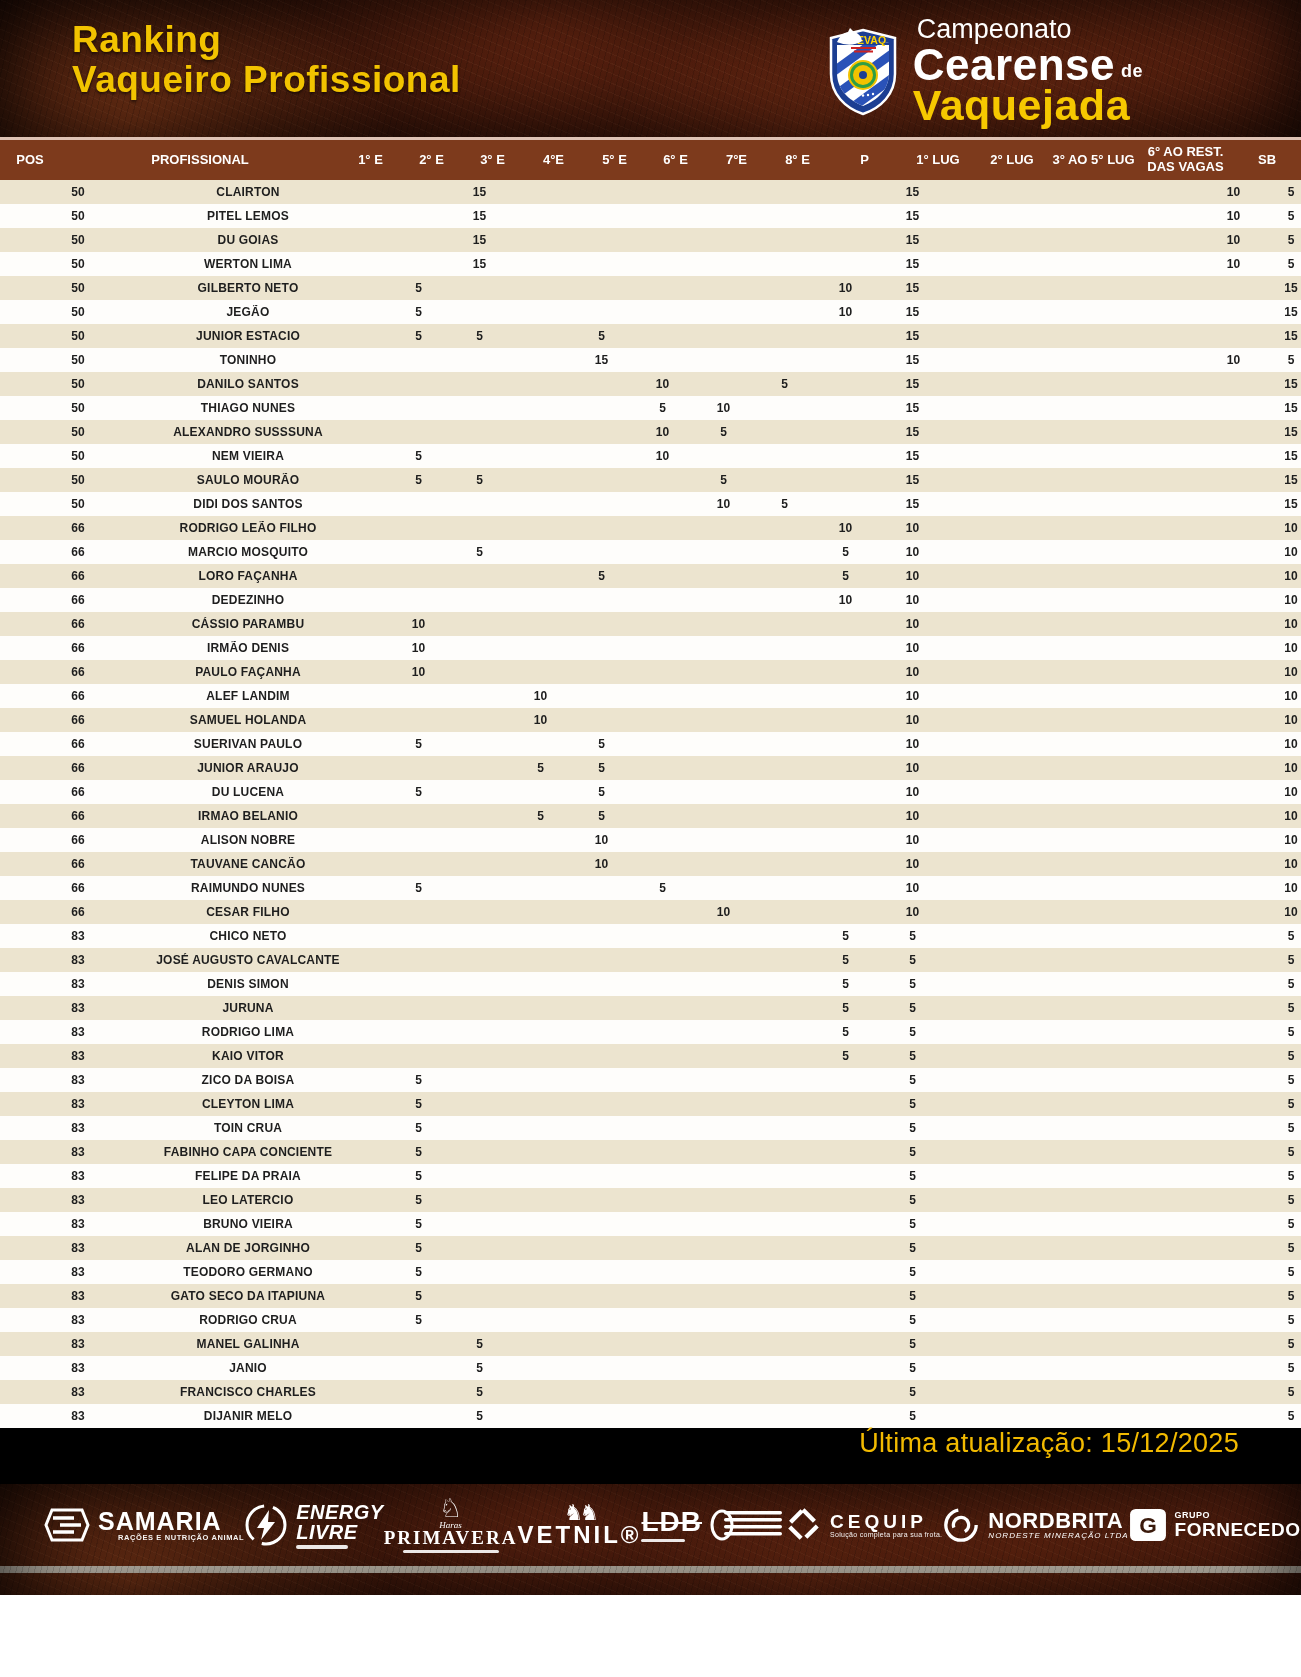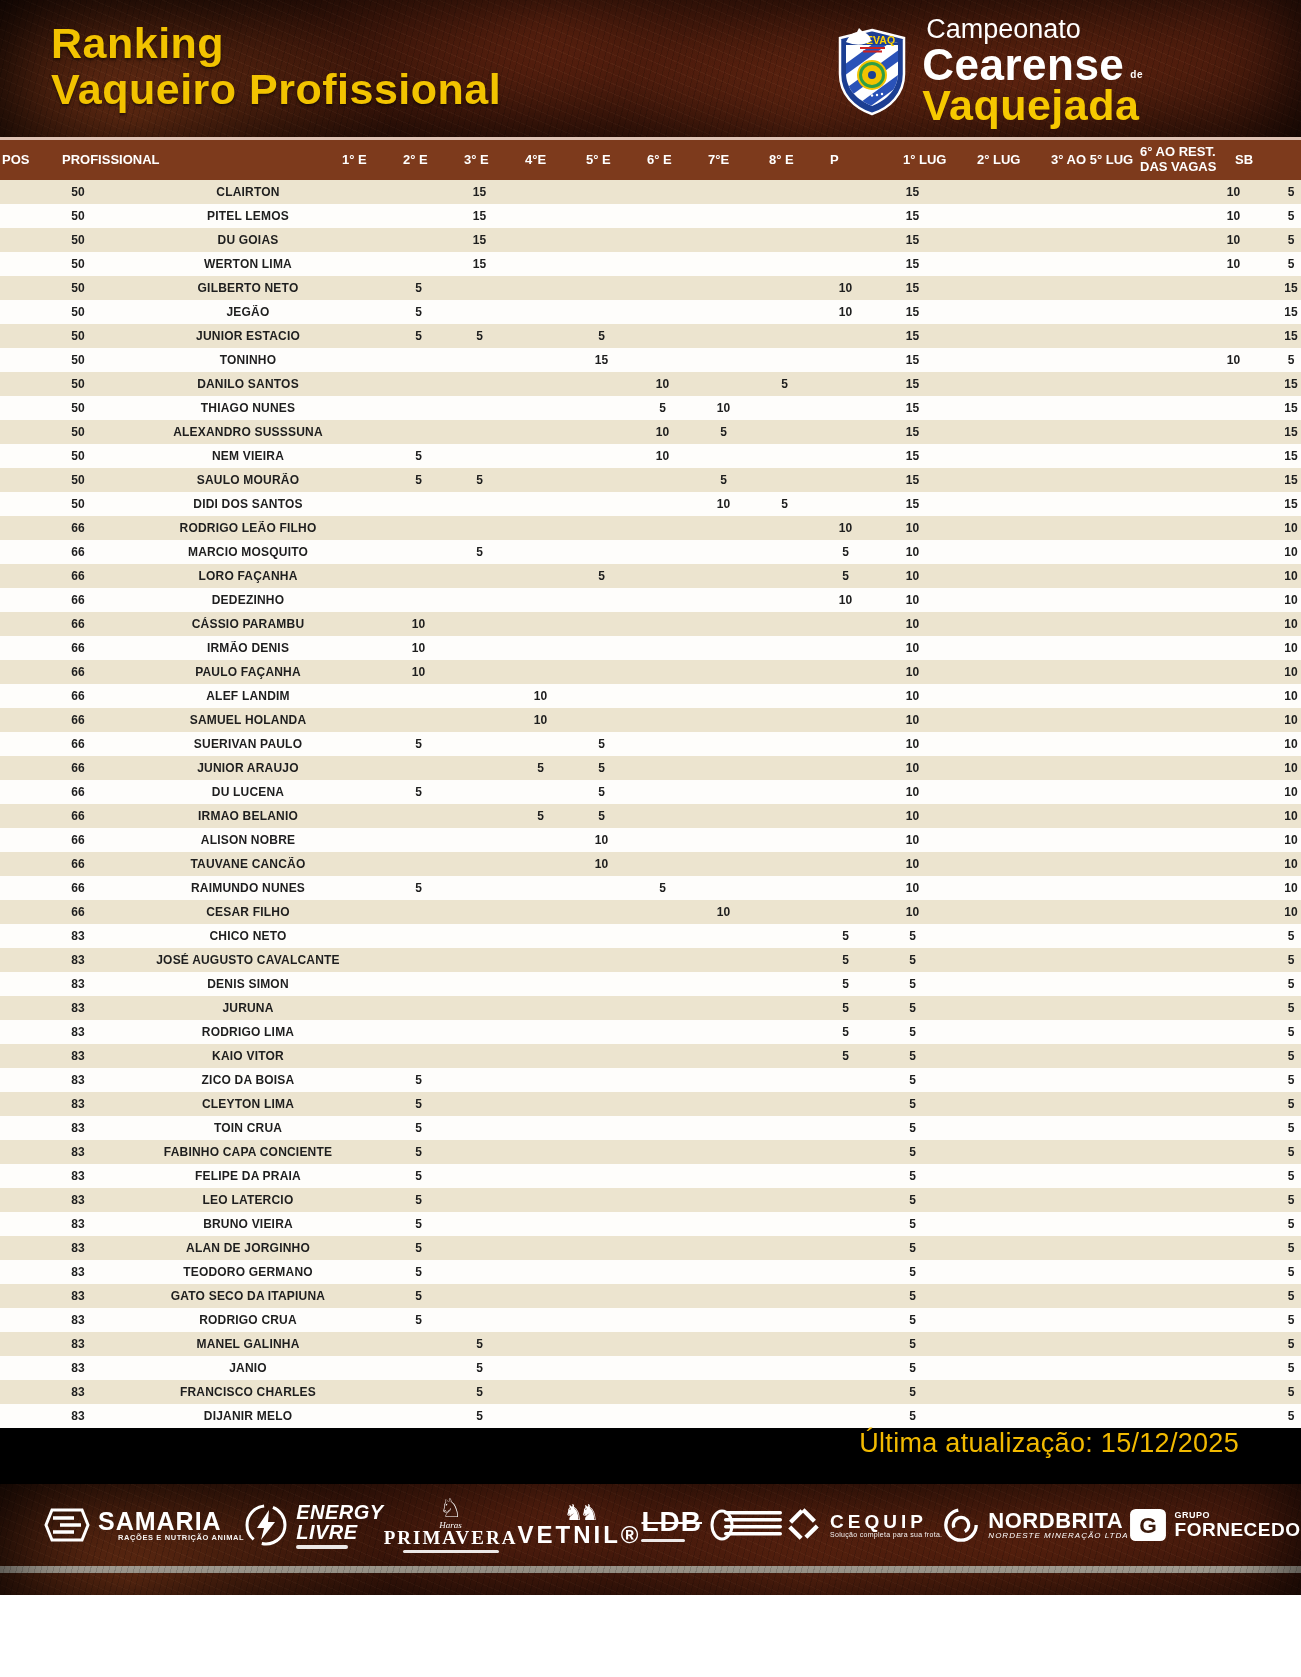--- a/index.html
+++ b/index.html
@@ -30,35 +30,35 @@
   .leather::after{
     content:"";position:absolute;inset:0;pointer-events:none;
     background:
       repeating-linear-gradient(104deg, rgba(0,0,0,.14) 0 1px, transparent 1px 6px),
       repeating-linear-gradient(23deg, rgba(255,190,140,.05) 0 1px, transparent 1px 9px);
     box-shadow:inset 0 0 90px rgba(0,0,0,.85);
   }
 
   
   .hero{height:137px;}
-  .hero-title{position:absolute;left:51px;top:20px;z-index:2;
-    color:var(--accent-yellow);font-weight:800;font-size:43px;line-height:1.08;
+  .hero-title{position:absolute;left:72px;top:20px;z-index:2;
+    color:var(--accent-yellow);font-weight:800;font-size:37px;line-height:1.08;
     letter-spacing:.5px;text-shadow:0 2px 3px rgba(0,0,0,.55);}
   .brand{position:absolute;right:158px;top:16px;z-index:2;display:flex;align-items:center;gap:14px;}
   .champ{display:flex;flex-direction:column;line-height:1;}
   .champ-l1{color:#fff;font-size:27px;font-weight:400;margin-left:4px;}
   .champ-l2{color:#fff;font-size:44px;font-weight:800;letter-spacing:.5px;display:flex;align-items:flex-end;gap:6px;}
-  .champ-de{font-size:10px;font-weight:700;margin-bottom:7px;}
+  .champ-de{font-size:18px;font-weight:700;margin-bottom:7px;}
   .champ-l3{color:#f6c800;font-size:43px;font-weight:800;letter-spacing:.5px;margin-top:-3px;}
 
   
   .grid{display:grid;grid-template-columns:60px 280px repeat(8,61px) 73px 74px 74px 89px 95px 1fr;align-items:center;}
   .thead{height:43px;background:var(--header-brown);color:#fff;
     border-top:3px solid rgba(246,230,220,.8);position:relative;z-index:2;}
-  .thead .cell{font-size:13px;font-weight:700;line-height:1.12;padding:0 2px;}
+  .thead .cell{font-size:13px;font-weight:700;text-align:center;line-height:1.12;padding:0 2px;}
   .tbody{position:relative;z-index:2;background:#fff;}
   .row{height:24px;padding-left:48px;}
   .row.odd{background:var(--stripe-beige);}
   .row.even{background:var(--stripe-white);}
   .row .cell{font-size:12px;font-weight:700;color:var(--row-text);text-align:center;
     white-space:nowrap;overflow:hidden;}
   .row .cell.name{letter-spacing:.2px;}
 
   
   .update-bar{height:56px;background:var(--bar-black);display:flex;align-items:flex-start;

